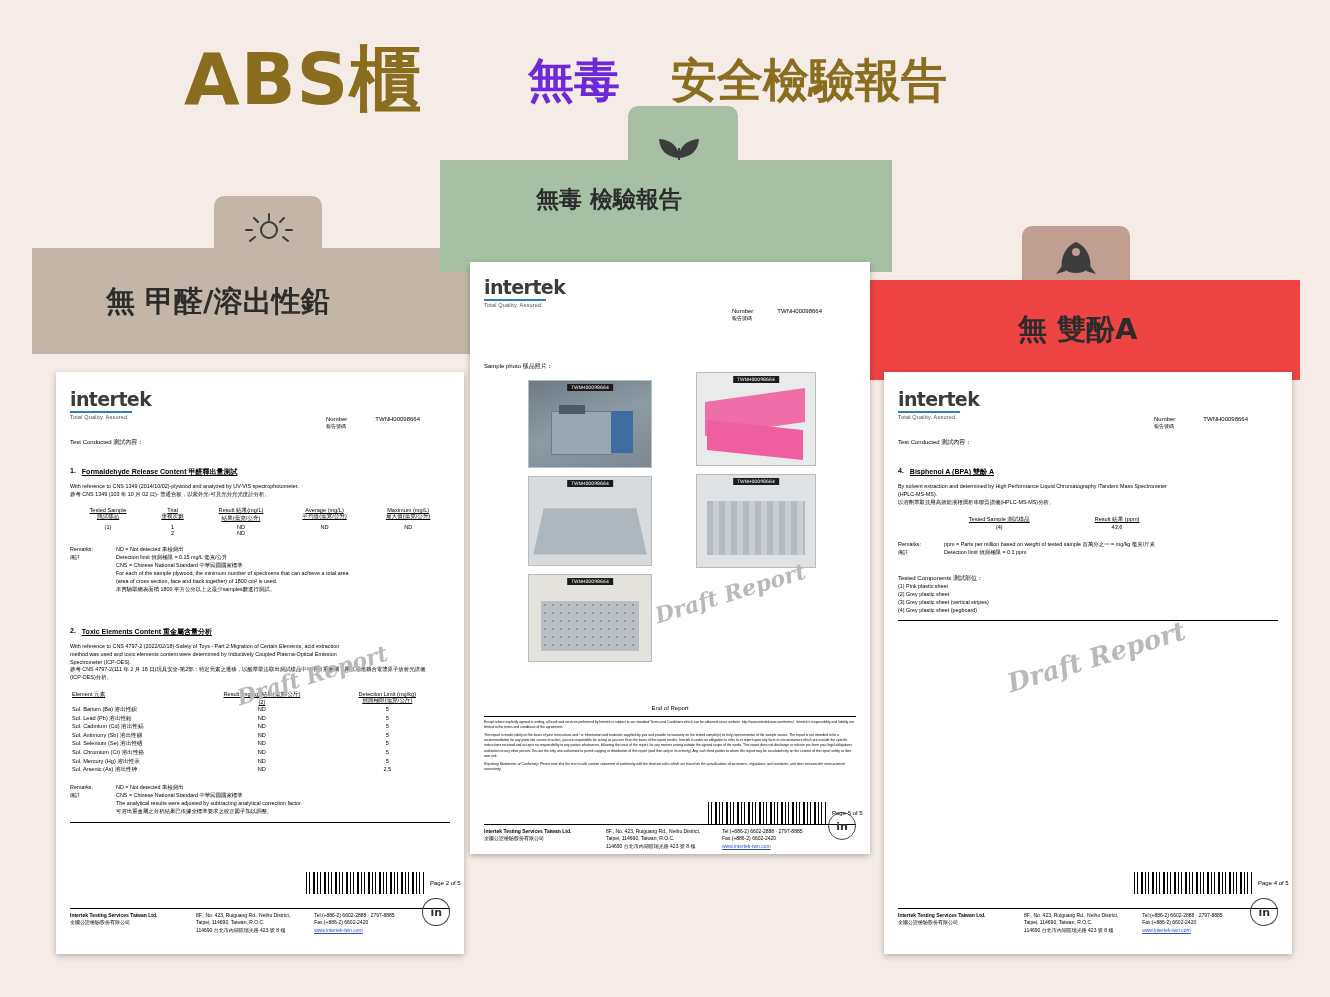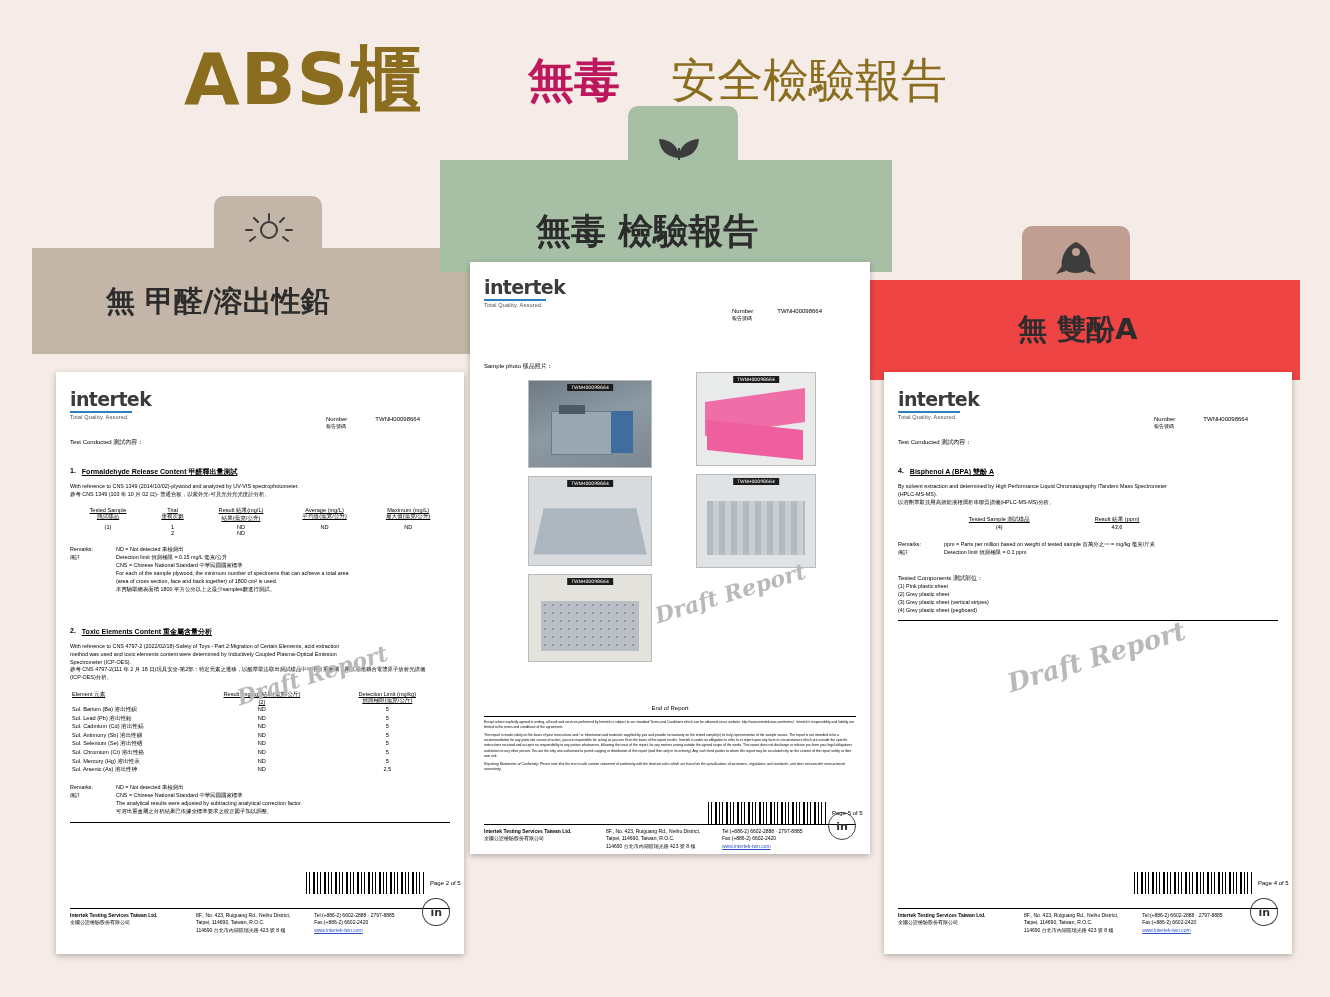--- a/index.html
+++ b/index.html
@@ -16,47 +16,47 @@
     position:absolute;top:18px;left:16px;width:1330px;height:110px;
   }
   .h-abs{
     position:absolute;left:168px;top:14px;
     font-size:72px;font-weight:bold;color:#8a6d1f;
     letter-spacing:1px;
     font-family:"DejaVu Sans", sans-serif;
   }
   .h-sub1{
     position:absolute;left:512px;top:32px;
-    font-size:46px;font-weight:bold;color:#be185d;
+    font-size:46px;font-weight:bold;color:#6d28d9;
     font-family:"DejaVu Sans", sans-serif;
   }
   .h-sub2{
     position:absolute;left:655px;top:32px;
-    font-size:46px;font-weight:normal;color:#8a6d1f;
+    font-size:46px;font-weight:bold;color:#8a6d1f;
     font-family:"DejaVu Sans", sans-serif;
   }
 
   
   .banner{position:absolute;}
   .banner-label{
     position:absolute;
     font-size:29px;font-weight:bold;color:#2c2c2c;
     font-family:"DejaVu Sans", sans-serif;
     white-space:nowrap;
   }
 
   .banner-left{left:32px;top:248px;width:472px;height:106px;background:#c3b6a9;}
   .banner-left .banner-label{left:74px;top:34px;}
   .tab-left{
     position:absolute;left:214px;top:196px;width:108px;height:54px;
     background:#c3b6a9;border-radius:10px 10px 0 0;
   }
 
   .banner-mid{left:440px;top:160px;width:452px;height:112px;background:#a7bfa5;}
-  .banner-mid .banner-label{left:96px;top:48px;font-size:35px;}
+  .banner-mid .banner-label{left:96px;top:24px;font-size:23px;}
   .tab-mid{
     position:absolute;left:628px;top:106px;width:110px;height:56px;
     background:#a7bfa5;border-radius:10px 10px 0 0;
   }
 
   .banner-right{left:828px;top:280px;width:472px;height:100px;background:#ef4444;}
   .banner-right .banner-label{left:190px;top:30px;}
   .tab-right{
     position:absolute;left:1022px;top:226px;width:108px;height:56px;
     background:#c09e92;border-radius:10px 10px 0 0;

